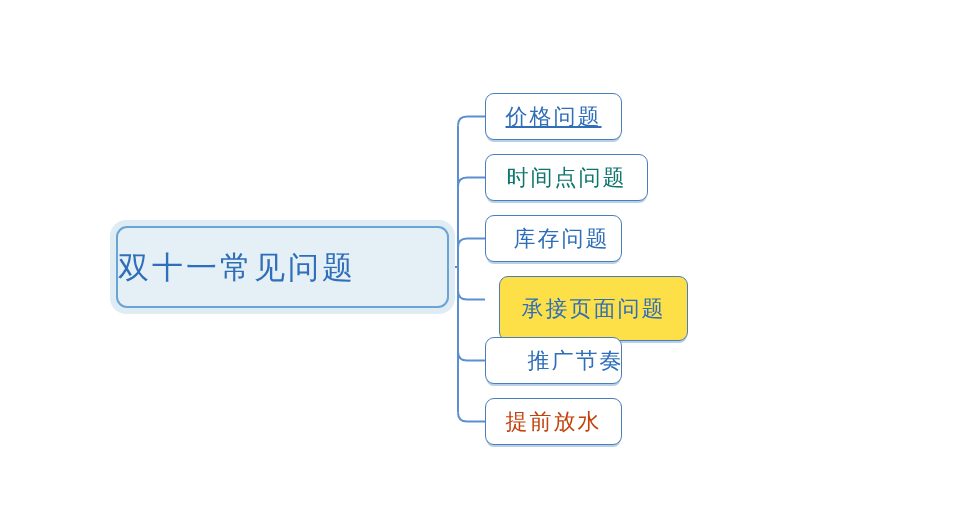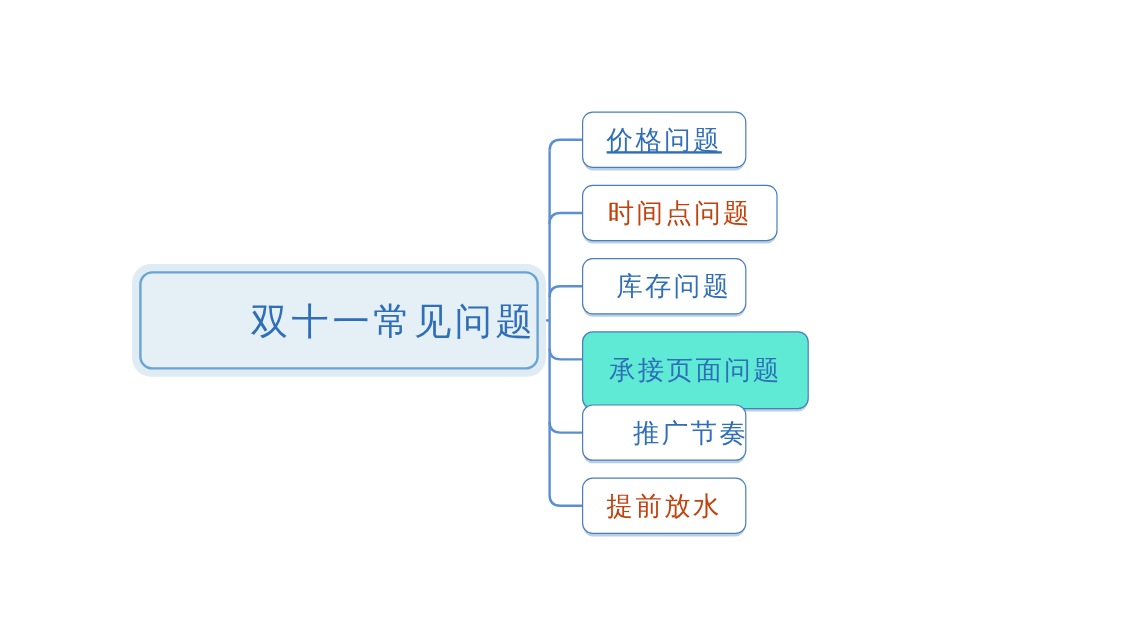--- a/index.html
+++ b/index.html
@@ -42,21 +42,21 @@
   }
   .root-node-inner {
     width: 100%;
     height: 100%;
     box-sizing: border-box;
     border: 2px solid #6aa4d4;
     border-radius: 11px;
     background: #e4f0f6;
     display: flex;
     align-items: center;
-    justify-content: flex-end;
+    justify-content: flex-start;
   }
   .root-label {
     font-size: 31px;
     color: #2f6eb8;
     letter-spacing: 3px;
     line-height: 1;
     white-space: nowrap;
   }
   
   .child-node {
@@ -99,26 +99,26 @@
     <div class="root-node-inner">
       <span class="root-label">双十一常见问题</span>
     </div>
   </div>
 
   <div id="children-layer">
       <div class="child-node" style="left: 485px; top: 93px; width: 137px; height: 47px; background: rgb(255, 255, 255); border-color: rgb(74, 126, 187);">
         <span class="child-label" style="color: rgb(47, 110, 184); text-decoration: underline;">价格问题</span>
       </div>
       <div class="child-node" style="left: 485px; top: 154px; width: 163px; height: 47px; background: rgb(255, 255, 255); border-color: rgb(74, 126, 187);">
-        <span class="child-label" style="color: #c2410c;">时间点问题</span>
+        <span class="child-label" style="color: #0f766e;">时间点问题</span>
       </div>
       <div class="child-node" style="left: 485px; top: 215px; width: 137px; height: 47px; background: rgb(255, 255, 255); border-color: rgb(74, 126, 187); padding-left: 16px;">
         <span class="child-label" style="color: rgb(47, 110, 184);">库存问题</span>
       </div>
-      <div class="child-node" style="left: 485px; top: 276px; width: 189px; height: 65px; background: #5eead4; border-color: rgb(74, 126, 187);">
+      <div class="child-node" style="left: 499px; top: 276px; width: 189px; height: 65px; background: #fde047; border-color: rgb(74, 126, 187);">
         <span class="child-label" style="color: rgb(47, 110, 184);">承接页面问题</span>
       </div>
       <div class="child-node" style="left: 485px; top: 337px; width: 137px; height: 47px; background: rgb(255, 255, 255); border-color: rgb(74, 126, 187); padding-left: 44px;">
         <span class="child-label" style="color: rgb(47, 110, 184);">推广节奏</span>
       </div>
       <div class="child-node" style="left: 485px; top: 398px; width: 137px; height: 47px; background: rgb(255, 255, 255); border-color: rgb(74, 126, 187);">
         <span class="child-label" style="color: #c2410c;">提前放水</span>
       </div>
     </div>
 

